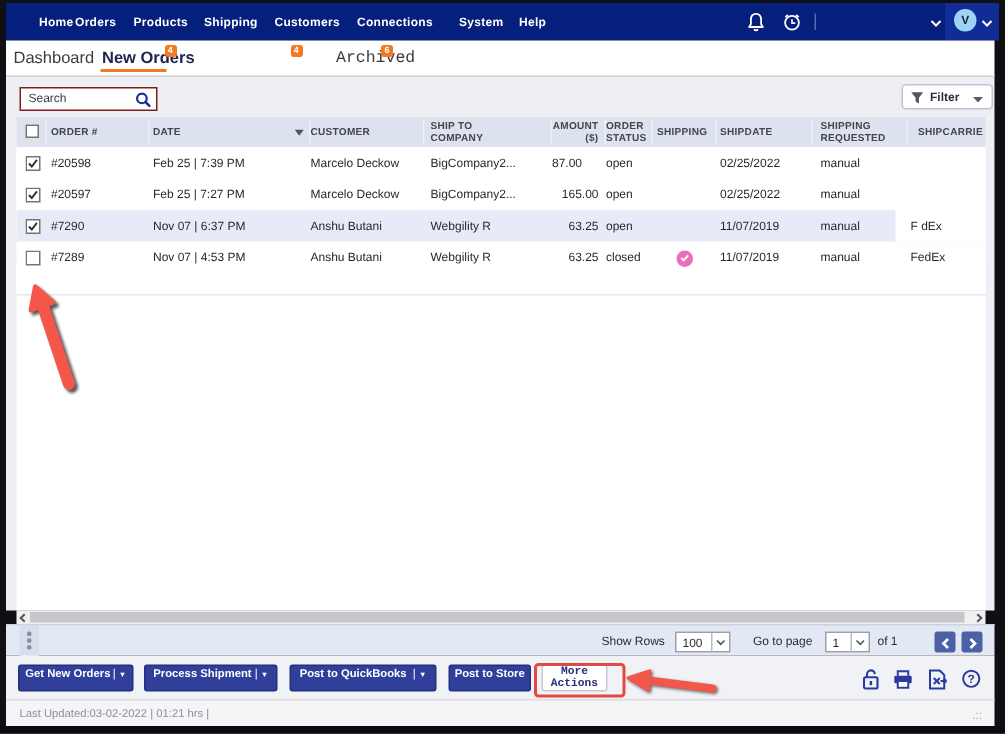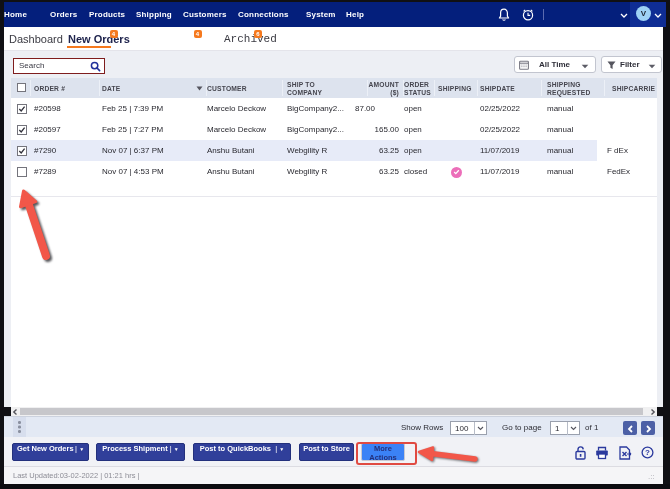--- a/index.html
+++ b/index.html
@@ -32,21 +32,21 @@
 #toolbar { left:4px; top:437px; width:659px; height:29px; background:#f1f2f6; }
 .tbtn { position:absolute; top:443px; height:18px; background:#303f9a; border:1px solid #23307c; border-radius:2px; color:#fff; font-size:7.5px; font-weight:bold; text-align:center; }
 #bottombar { left:4px; top:466px; width:659px; height:18px; background:#f5f5f7; border-top:1px solid #dcdce2; font-size:7.5px; color:#8d8d96; }
 #bborder { left:0; top:484px; width:670px; height:5px; background:#0c0c10; }
 .sel { display:inline-block; background:#fff; border:1px solid #9aa0ad; height:14px; font-size:8px; color:#2b2b33; position:absolute; }
 </style>
 </head>
 <body>
 <div id="frame">
   <div class="abs" id="navbar">
-    <div class="nav-item" style="left:0;">Home</div>
+    <div class="nav-item" style="left:22px;">Home</div>
     <div class="nav-item" style="left:46px;">Orders</div>
     <div class="nav-item" style="left:85px;">Products</div>
     <div class="nav-item" style="left:132px;">Shipping</div>
     <div class="nav-item" style="left:179px;">Customers</div>
     <div class="nav-item" style="left:234px;">Connections</div>
     <div class="nav-item" style="left:302px;">System</div>
     <div class="nav-item" style="left:342px;">Help</div>
 
     <svg style="position:absolute;left:492px;top:5px;" width="16" height="16" viewBox="0 0 16 16">
       <path d="M8 2.2 C5.8 2.2 4.6 3.8 4.6 6 L4.6 9.2 L3.4 11 L12.6 11 L11.4 9.2 L11.4 6 C11.4 3.8 10.2 2.2 8 2.2 Z" fill="none" stroke="#fff" stroke-width="1.2" stroke-linejoin="round"></path>
@@ -76,31 +76,20 @@
     <div class="badge" style="left:189.5px;top:3px;">4</div>
     <div class="tab" style="left:220px;font-weight:normal;color:#3a3a42;font-family:Liberation Mono, monospace;">Archived</div>
     <div class="badge" style="left:250px;top:3px;">6</div>
   </div>
   <div class="abs" id="content"></div>
   <div class="abs" id="search">Search
     <svg style="position:absolute;right:3px;top:2px;" width="11" height="11" viewBox="0 0 11 11">
       <circle cx="4.6" cy="4.6" r="3.2" fill="none" stroke="#20309a" stroke-width="1.5"></circle>
       <path d="M7 7 L9.6 9.6" stroke="#20309a" stroke-width="1.7" stroke-linecap="round"></path>
     </svg>
-  </div>
-  <div class="abs fbtn" style="left:514px;top:56px;width:82px;">
-    <svg style="position:absolute;left:4px;top:3px;" width="10" height="10" viewBox="0 0 10 10">
-      <rect x="0.6" y="1.2" width="8.8" height="8" rx="0.8" fill="none" stroke="#7a7a84" stroke-width="1.1"></rect>
-      <path d="M0.6 3.2 H9.4" stroke="#7a7a84" stroke-width="1.1"></path>
-      <path d="M2.4 5 H3.4 M4.5 5 H5.5 M6.6 5 H7.6 M2.4 6.7 H3.4 M4.5 6.7 H5.5 M6.6 6.7 H7.6" stroke="#8e8e98" stroke-width="1"></path>
-    </svg>
-    <span style="position:absolute;left:24px;top:0;line-height:16px;">All Time</span>
-    <svg style="position:absolute;left:66px;top:6.5px;" width="8" height="5" viewBox="0 0 8 5">
-        <path d="M0.7 0.7 H7.3 L4 4.3 Z" fill="#5c5c66"></path>
-      </svg>
   </div>
   <div class="abs fbtn" style="left:601px;top:56px;width:61px;">
     <svg style="position:absolute;left:5px;top:3.5px;" width="9" height="9" viewBox="0 0 9 9">
       <path d="M0.5 0.5 H8.5 L5.6 4.2 V8 L3.4 6.8 V4.2 Z" fill="#55555e"></path>
     </svg>
     <span style="position:absolute;left:18px;top:0;line-height:16px;">Filter</span>
     <svg style="position:absolute;left:46px;top:6.5px;" width="8" height="5" viewBox="0 0 8 5">
         <path d="M0.7 0.7 H7.3 L4 4.3 Z" fill="#5c5c66"></path>
       </svg>
   </div>
@@ -134,21 +123,21 @@
 
   <div class="row" style="top:98px;">
     <svg class="cbx-svg" style="position:absolute;left:6px;top:6px;" width="11" height="11" viewBox="0 0 11 11">
         <rect x="0.5" y="0.5" width="9" height="9" fill="#fff" stroke="#74747c"></rect>
         <path d="M2.3 5 L4.2 7 L7.6 2.6" fill="none" stroke="#30303a" stroke-width="1.3"></path>
       </svg>
     <div style="left:23px;">#20598</div>
     <div style="left:91px;">Feb 25 | 7:39 PM</div>
     <div style="left:196px;">Marcelo Deckow</div>
     <div style="left:276px;">BigCompany2...</div>
-    <div style="left:344px;width:44px;text-align:left;">87.00</div>
+    <div style="left:333px;width:44px;text-align:right;">87.00</div>
     <div style="left:393px;">open</div>
     <div style="left:469px;">02/25/2022</div>
     <div style="left:536px;">manual</div>
   </div>
   <div class="row" style="top:119px;">
     <svg style="position:absolute;left:6px;top:6px;" width="11" height="11" viewBox="0 0 11 11">
         <rect x="0.5" y="0.5" width="9" height="9" fill="#fff" stroke="#74747c"></rect>
         <path d="M2.3 5 L4.2 7 L7.6 2.6" fill="none" stroke="#30303a" stroke-width="1.3"></path>
       </svg>
     <div style="left:23px;">#20597</div>
@@ -236,21 +225,21 @@
     <div style="position:absolute;left:636.5px;top:4px;width:14px;height:14px;background:#4c60a6;border-radius:2px;"></div>
     <svg style="position:absolute;left:640.5px;top:7.5px;" width="7" height="8" viewBox="0 0 7 8">
         <path d="M2 1 L5 4 L2 7" fill="none" stroke="#fff" stroke-width="1.8"></path>
       </svg>
   </div>
   <div class="abs" id="toolbar"></div>
   <div class="tbtn" style="left:12px;width:77px;">Get New Orders<span style="font-weight:normal;"> |</span> <span style="font-size:5px;">▼</span></div>
   <div class="tbtn" style="left:96px;width:89px;">Process Shipment <span style="font-weight:normal;">|</span> <span style="font-size:5px;">▼</span></div>
   <div class="tbtn" style="left:193px;width:98px;">Post to QuickBooks &nbsp;<span style="font-weight:normal;">|</span> <span style="font-size:5px;">▼</span></div>
   <div class="tbtn" style="left:299px;width:55px;">Post to Store</div>
-  <div class="tbtn" style="left:361px;width:44px;background:#3b82f6;border:1px solid #c8c8d0;color:#23307c;">More Actions</div>
+  <div class="tbtn" style="left:361px;width:44px;background:#ffffff;border:1px solid #c8c8d0;color:#23307c;font-family:Liberation Mono, monospace;">More Actions</div>
   <div class="abs" style="left:356px;top:442px;width:61px;height:23px;border:2.5px solid #e04a41;border-radius:3px;"></div>
 
   <svg class="abs" style="left:417px;top:444px;" width="66" height="22" viewBox="0 0 66 22">
     <g style="filter:drop-shadow(1.5px 1.5px 1px rgba(45,45,50,0.7));">
       <path d="M14 9.5 L58 15" stroke="#f25749" stroke-width="5.5" stroke-linecap="round" fill="none"></path>
       <path d="M2 8 L16 3.5 L15 16 Z" fill="#f25749" stroke="#f25749" stroke-width="2.5" stroke-linejoin="round"></path>
     </g>
   </svg>
 
   <svg class="abs" style="left:574px;top:446px;" width="13" height="14" viewBox="0 0 13 14">

